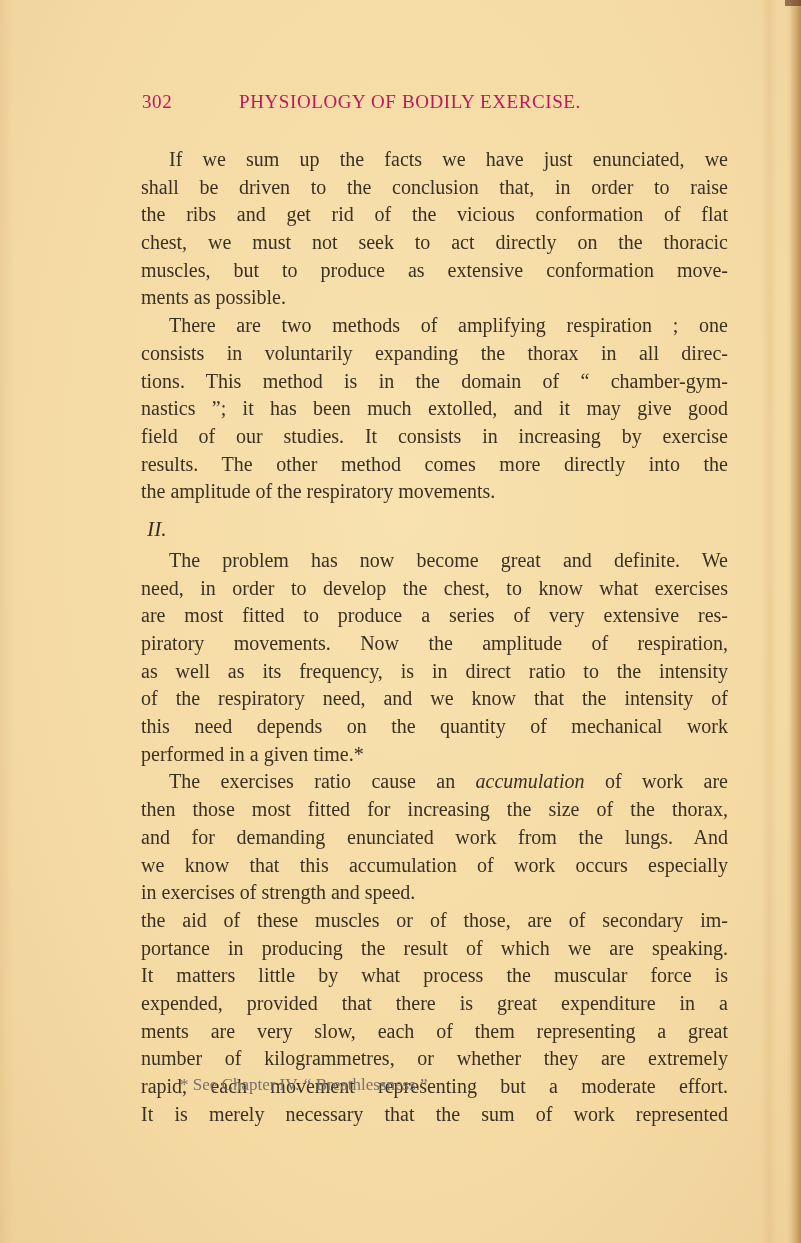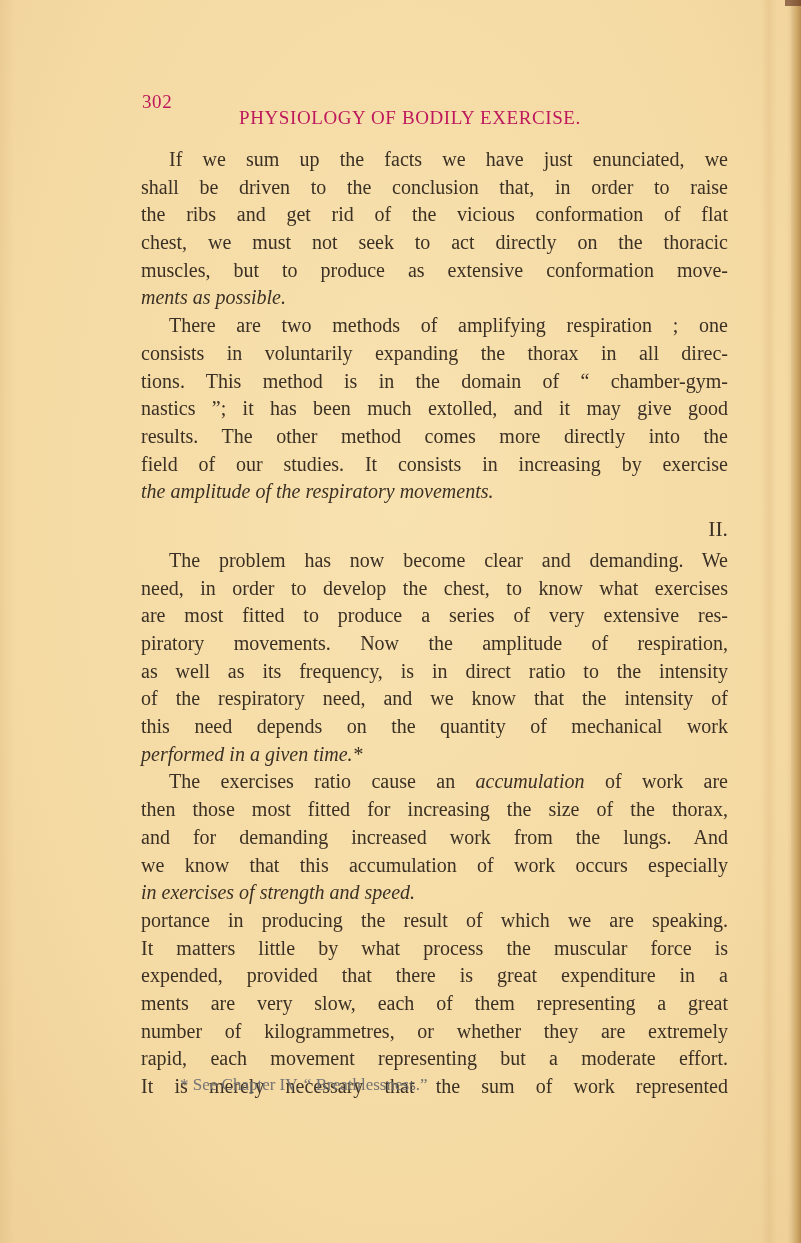--- a/index.html
+++ b/index.html
@@ -47,21 +47,21 @@
       color: #be185d;
     }
     .running-head .page-num {
       position: absolute;
       left: 0;
       top: 0;
     }
     .running-head .title {
       position: absolute;
       left: 97px;
-      top: 16px;
+      top: 0;
       text-transform: uppercase;
     }
     .text-block {
       position: absolute;
       top: 146px;
       left: 141px;
       width: 587px;
     }
     .line {
       height: 27.7px;
@@ -71,28 +71,28 @@
       text-align-last: justify;
       white-space: nowrap;
       overflow: visible;
       display: block;
     }
     .line.indent {
       padding-left: 28px;
     }
     .line.last {
       text-align-last: left;
-      font-style: italic;
     }
     .section-heading {
       height: 41px;
       line-height: 46px;
       font-size: 21.5px;
-      text-align: right;
+      text-align: left;
       padding-left: 6px;
+      font-style: italic;
     }
     .line .ital {
       font-style: italic;
     }
     .footnote {
       position: absolute;
       top: 1075px;
       left: 180px;
       width: 420px;
       text-align: left;
@@ -120,47 +120,48 @@
     <span class="line">chest, we must not seek to act directly on the thoracic</span>
     <span class="line">muscles, but to produce as extensive conformation move-</span>
     <span class="line last">ments as possible.</span>
   </div>
 
   <div>
     <span class="line indent">There are two methods of amplifying respiration ; one</span>
     <span class="line">consists in voluntarily expanding the thorax in all direc-</span>
     <span class="line">tions.  This method is in the domain of “ chamber-gym-</span>
     <span class="line">nastics ”; it has been much extolled, and it may give good</span>
+    <span class="line">field of our studies.  It consists in increasing by exercise</span>
     <span class="line">results.  The other method comes more directly into the</span>
-    <span class="line">field of our studies.  It consists in increasing by exercise</span>
     <span class="line last">the amplitude of the respiratory movements.</span>
   </div>
 
   <div class="section-heading">II.</div>
 
   <div>
-    <span class="line indent">The problem has now become clear and demanding.  We</span>
+    <span class="line indent">The problem has now become great and definite.  We</span>
     <span class="line">need, in order to develop the chest, to know what exercises</span>
     <span class="line">are most fitted to produce a series of very extensive res-</span>
     <span class="line">piratory movements.  Now the amplitude of respiration,</span>
     <span class="line">as well as its frequency, is in direct ratio to the intensity</span>
     <span class="line">of the respiratory need, and we know that the intensity of</span>
     <span class="line">this need depends on the quantity of mechanical work</span>
     <span class="line last">performed in a given time.*</span>
   </div>
 
   <div>
     <span class="line indent"><span>The exercises ratio cause an </span><span class="ital">accumulation</span><span> of work are</span></span>
     <span class="line">then those most fitted for increasing the size of the thorax,</span>
-    <span class="line">and for demanding increased work from the lungs.  And</span>
+    <span class="line">and for demanding enunciated work from the lungs.  And</span>
     <span class="line">we know that this accumulation of work occurs especially</span>
     <span class="line last">in exercises of strength and speed.</span>
   </div>
 
   <div>
+    <span class="line">the aid of these muscles or of those, are of secondary im-</span>
     <span class="line">portance in producing the result of which we are speaking.</span>
     <span class="line">It matters little by what process the muscular force is</span>
     <span class="line">expended, provided that there is great expenditure in a</span>
     <span class="line">ments are very slow, each of them representing a great</span>
     <span class="line">number of kilogrammetres, or whether they are extremely</span>
     <span class="line">rapid, each movement representing but a moderate effort.</span>
     <span class="line">It is merely necessary that the sum of work represented</span>
   </div>
 </div>
 

